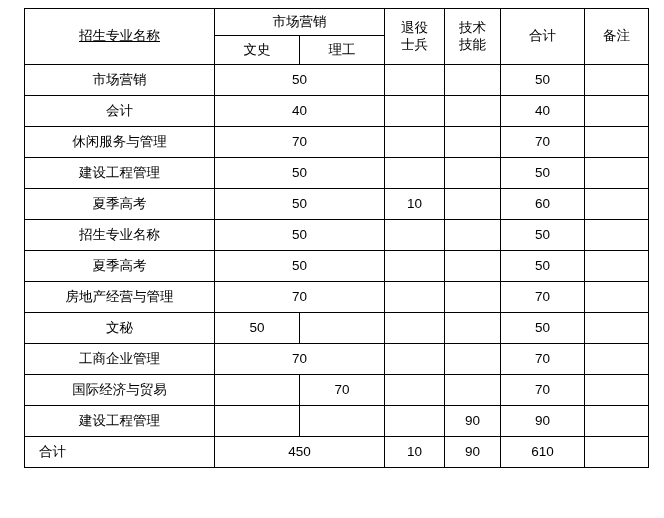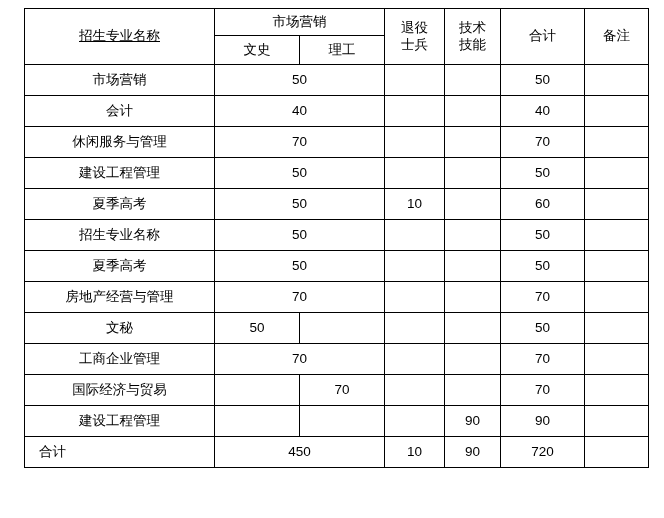--- a/index.html
+++ b/index.html
@@ -215,18 +215,18 @@
         <td class="num">90</td>
         <td class="num">90</td>
         <td class="num empty"></td>
       </tr>
 
       <tr class="total-row">
         <td class="major-cell">合计</td>
         <td class="num" colspan="2">450</td>
         <td class="num">10</td>
         <td class="num">90</td>
-        <td class="num">720</td>
+        <td class="num">610</td>
         <td class="num empty"></td>
       </tr>
     </tbody>
   </table>
 </div>
 
 </body></html>

